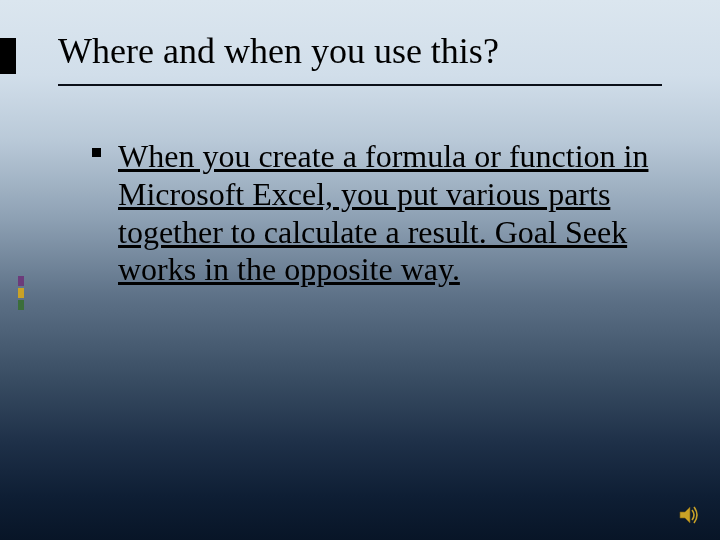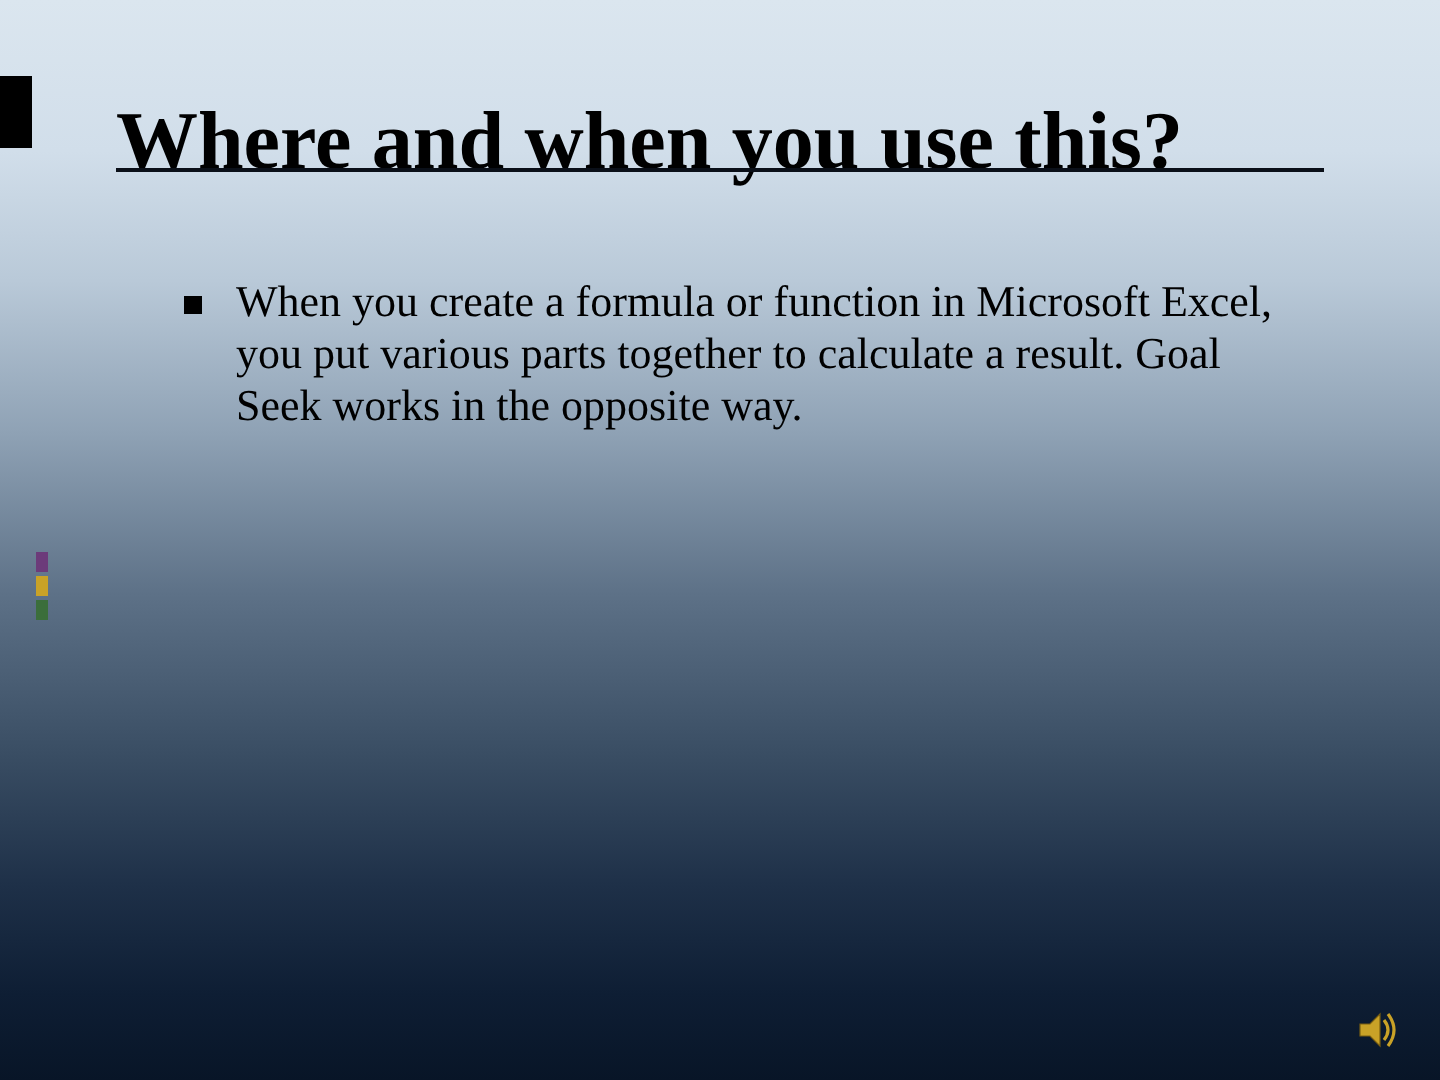--- a/index.html
+++ b/index.html
@@ -30,44 +30,45 @@
     position: absolute;
     left: 0;
     top: 38px;
     width: 16px;
     height: 36px;
     background: #000;
   }
   .title {
     position: absolute;
     left: 58px;
-    top: 48px;
+    top: 32px;
     width: 610px;
-    font-size: 41px;
+    font-size: 36px;
     line-height: 1.1;
     color: #000;
-    font-weight: 700;
+    font-weight: 400;
     letter-spacing: 0px;
   }
   .title-underline {
     position: absolute;
     left: 58px;
     top: 84px;
     width: 604px;
     height: 2px;
     background: #0a0f18;
   }
   .body {
     position: absolute;
     left: 90px;
     top: 138px;
     width: 560px;
     color: #000;
-    font-size: 22px;
+    font-size: 32px;
     line-height: 1.18;
+    text-decoration: underline;
   }
   .bullet-item {
     position: relative;
     padding-left: 28px;
     margin-bottom: 2px;
   }
   .bullet-item::before {
     content: "";
     position: absolute;
     left: 2px;

